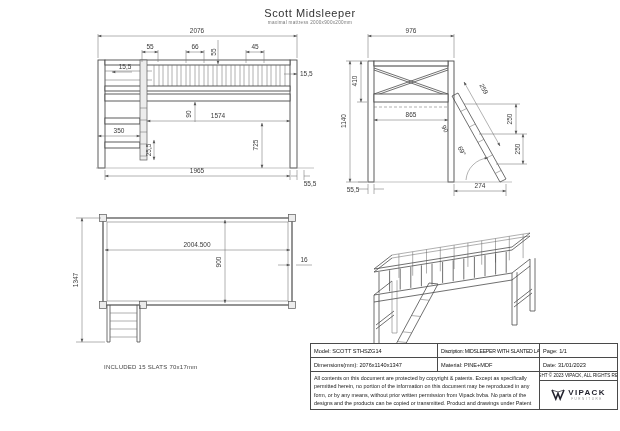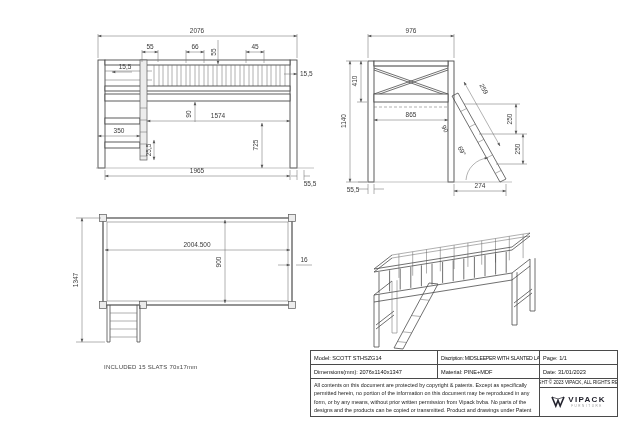--- a/index.html
+++ b/index.html
@@ -15,41 +15,45 @@
   .obj8{stroke:#4b4b4b;stroke-width:.8;fill:none}
   .fillw{fill:#fff;stroke:#4b4b4b;stroke-width:.9}
   .lite{fill:#ececec;stroke:#5a5a5a;stroke-width:.7}
   .thin{stroke:#6e6e6e;stroke-width:.55;fill:none}
   .dash{stroke-dasharray:3 2}
   .dim{stroke:#737373;stroke-width:.55;fill:none}
   .floor{stroke:#9a9a9a;stroke-width:.6}
   .dt{font-size:6.5px;fill:#3a3a3a;text-anchor:middle;font-family:"Liberation Sans",sans-serif;}
   .st{text-anchor:start}
   
-  .tbl{position:absolute;left:310px;top:350px;width:308px;height:67px;border:1px solid #4a4a4a;
+  .tbl{position:absolute;left:310px;top:343px;width:308px;height:67px;border:1px solid #4a4a4a;
        display:grid;grid-template-columns:127px 102px 1fr;grid-template-rows:14px 14px 1fr;
        background:#fff;box-sizing:border-box;}
   .cell{border-right:1px solid #4a4a4a;border-bottom:1px solid #4a4a4a;padding:1px 3px;
         display:flex;align-items:center;font-size:5.6px;color:#111;overflow:hidden;white-space:nowrap;}
   .desc{letter-spacing:-.25px;font-size:5.2px;}
   .lastcol{border-right:none;}
   .disc{grid-column:1/3;border-right:1px solid #4a4a4a;border-bottom:none;display:block;
         font-size:5.4px;line-height:1.55;padding:2px 3px;color:#222;white-space:normal;overflow:hidden;}
   .rightbox{border:none;display:flex;flex-direction:column;padding:0;overflow:hidden;}
   .cop{font-size:4.6px;line-height:1.3;padding:1px 2px;border-bottom:1px solid #4a4a4a;color:#111;}
   .logo{flex:1;display:flex;align-items:center;justify-content:center;gap:3px;}
   .brandcol{display:flex;flex-direction:column;line-height:1;}
   .brand{font-size:8px;font-weight:bold;letter-spacing:1.3px;color:#23232e;}
   .brandsub{font-size:3px;letter-spacing:1.6px;color:#999;margin-top:1px;text-align:center;}
 </style>
 </head>
 <body>
 
 <div class="sheet">
 
+  <div class="titleblock">
+    <div class="title">Scott Midsleeper</div>
+    <div class="subtitle">maximal mattress 2000x900x200mm</div>
+  </div>
 
   <svg class="view" style="left:96px;top:24px" width="230" height="174" viewBox="0 0 230 174">
     <defs>
       <marker id="a1" viewBox="0 0 10 10" refX="8.5" refY="5" markerWidth="8" markerHeight="8" orient="auto-start-reverse">
         <path d="M1,2 L9,5 L1,8 Z" fill="#555"></path>
       </marker>
     </defs>
     <g>
       <rect class="fillw" x="2" y="36" width="7" height="108"></rect>
       <rect class="fillw" x="194" y="36" width="7" height="108"></rect>

